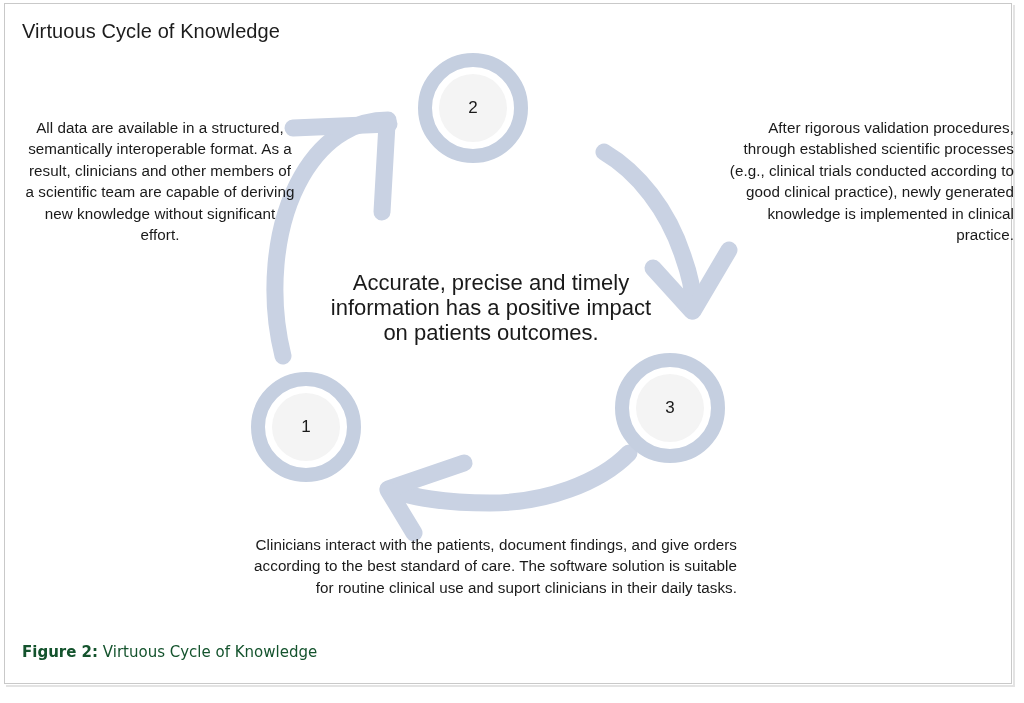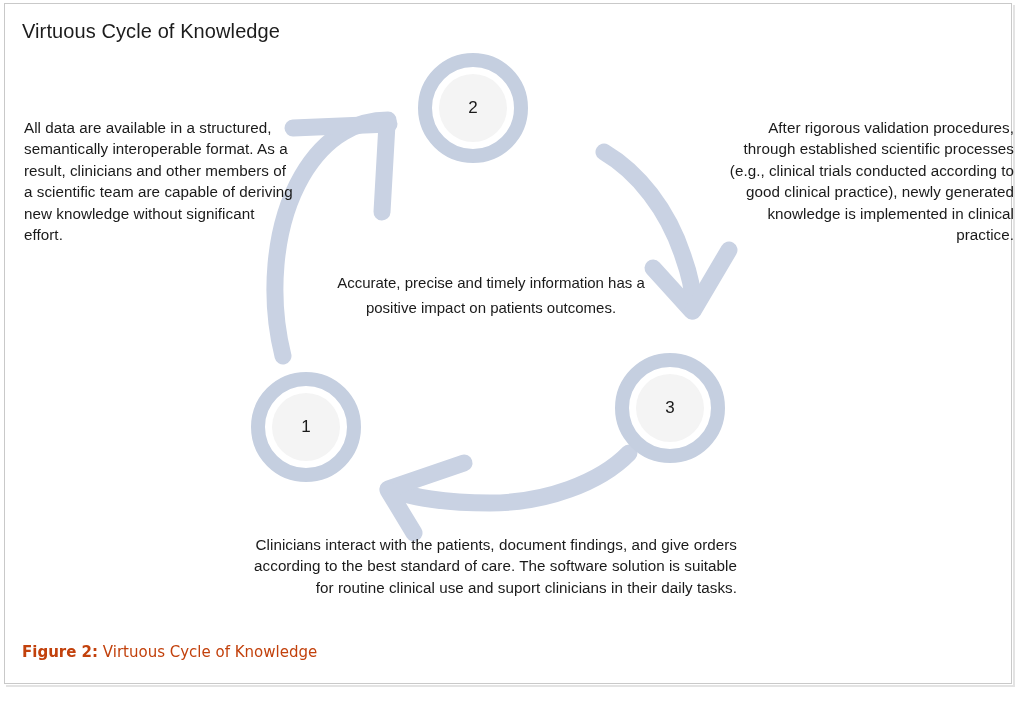--- a/index.html
+++ b/index.html
@@ -60,40 +60,40 @@
     position: absolute;
     font-size: 15.2px;
     line-height: 21.4px;
     color: #1a1a1a;
     letter-spacing: 0.05px;
   }
   #text-left {
     left: 24px;
     top: 117px;
     width: 272px;
-    text-align: left;
+    text-align: center;
   }
   #text-right {
     left: 719px;
     top: 117px;
     width: 295px;
     text-align: right;
   }
   #text-bottom {
     left: 232px;
     top: 534px;
     width: 505px;
     text-align: right;
   }
   #text-center {
     position: absolute;
     left: 330px;
     top: 270px;
     width: 322px;
-    font-size: 15px;
+    font-size: 22px;
     line-height: 25px;
     color: #1a1a1a;
     text-align: center;
   }
 
   
   #cycle-svg {
     position: absolute;
     left: 0;
     top: 0;
@@ -114,21 +114,21 @@
   #node-2-label { left: 453px; top:  98px; }
   #node-3-label { left: 650px; top: 398px; }
 
   #figure-caption {
     position: absolute;
     left: 22px;
     top: 642px;
     font-family: "DejaVu Sans", sans-serif;
     font-size: 15px;
     line-height: 20px;
-    color: #c2410c;
+    color: #14532d;
     white-space: nowrap;
   }
   #figure-caption .cap-label {
     font-weight: bold;
   }
   #figure-caption .cap-text {
     font-weight: normal;
   }
 </style>
 </head>

